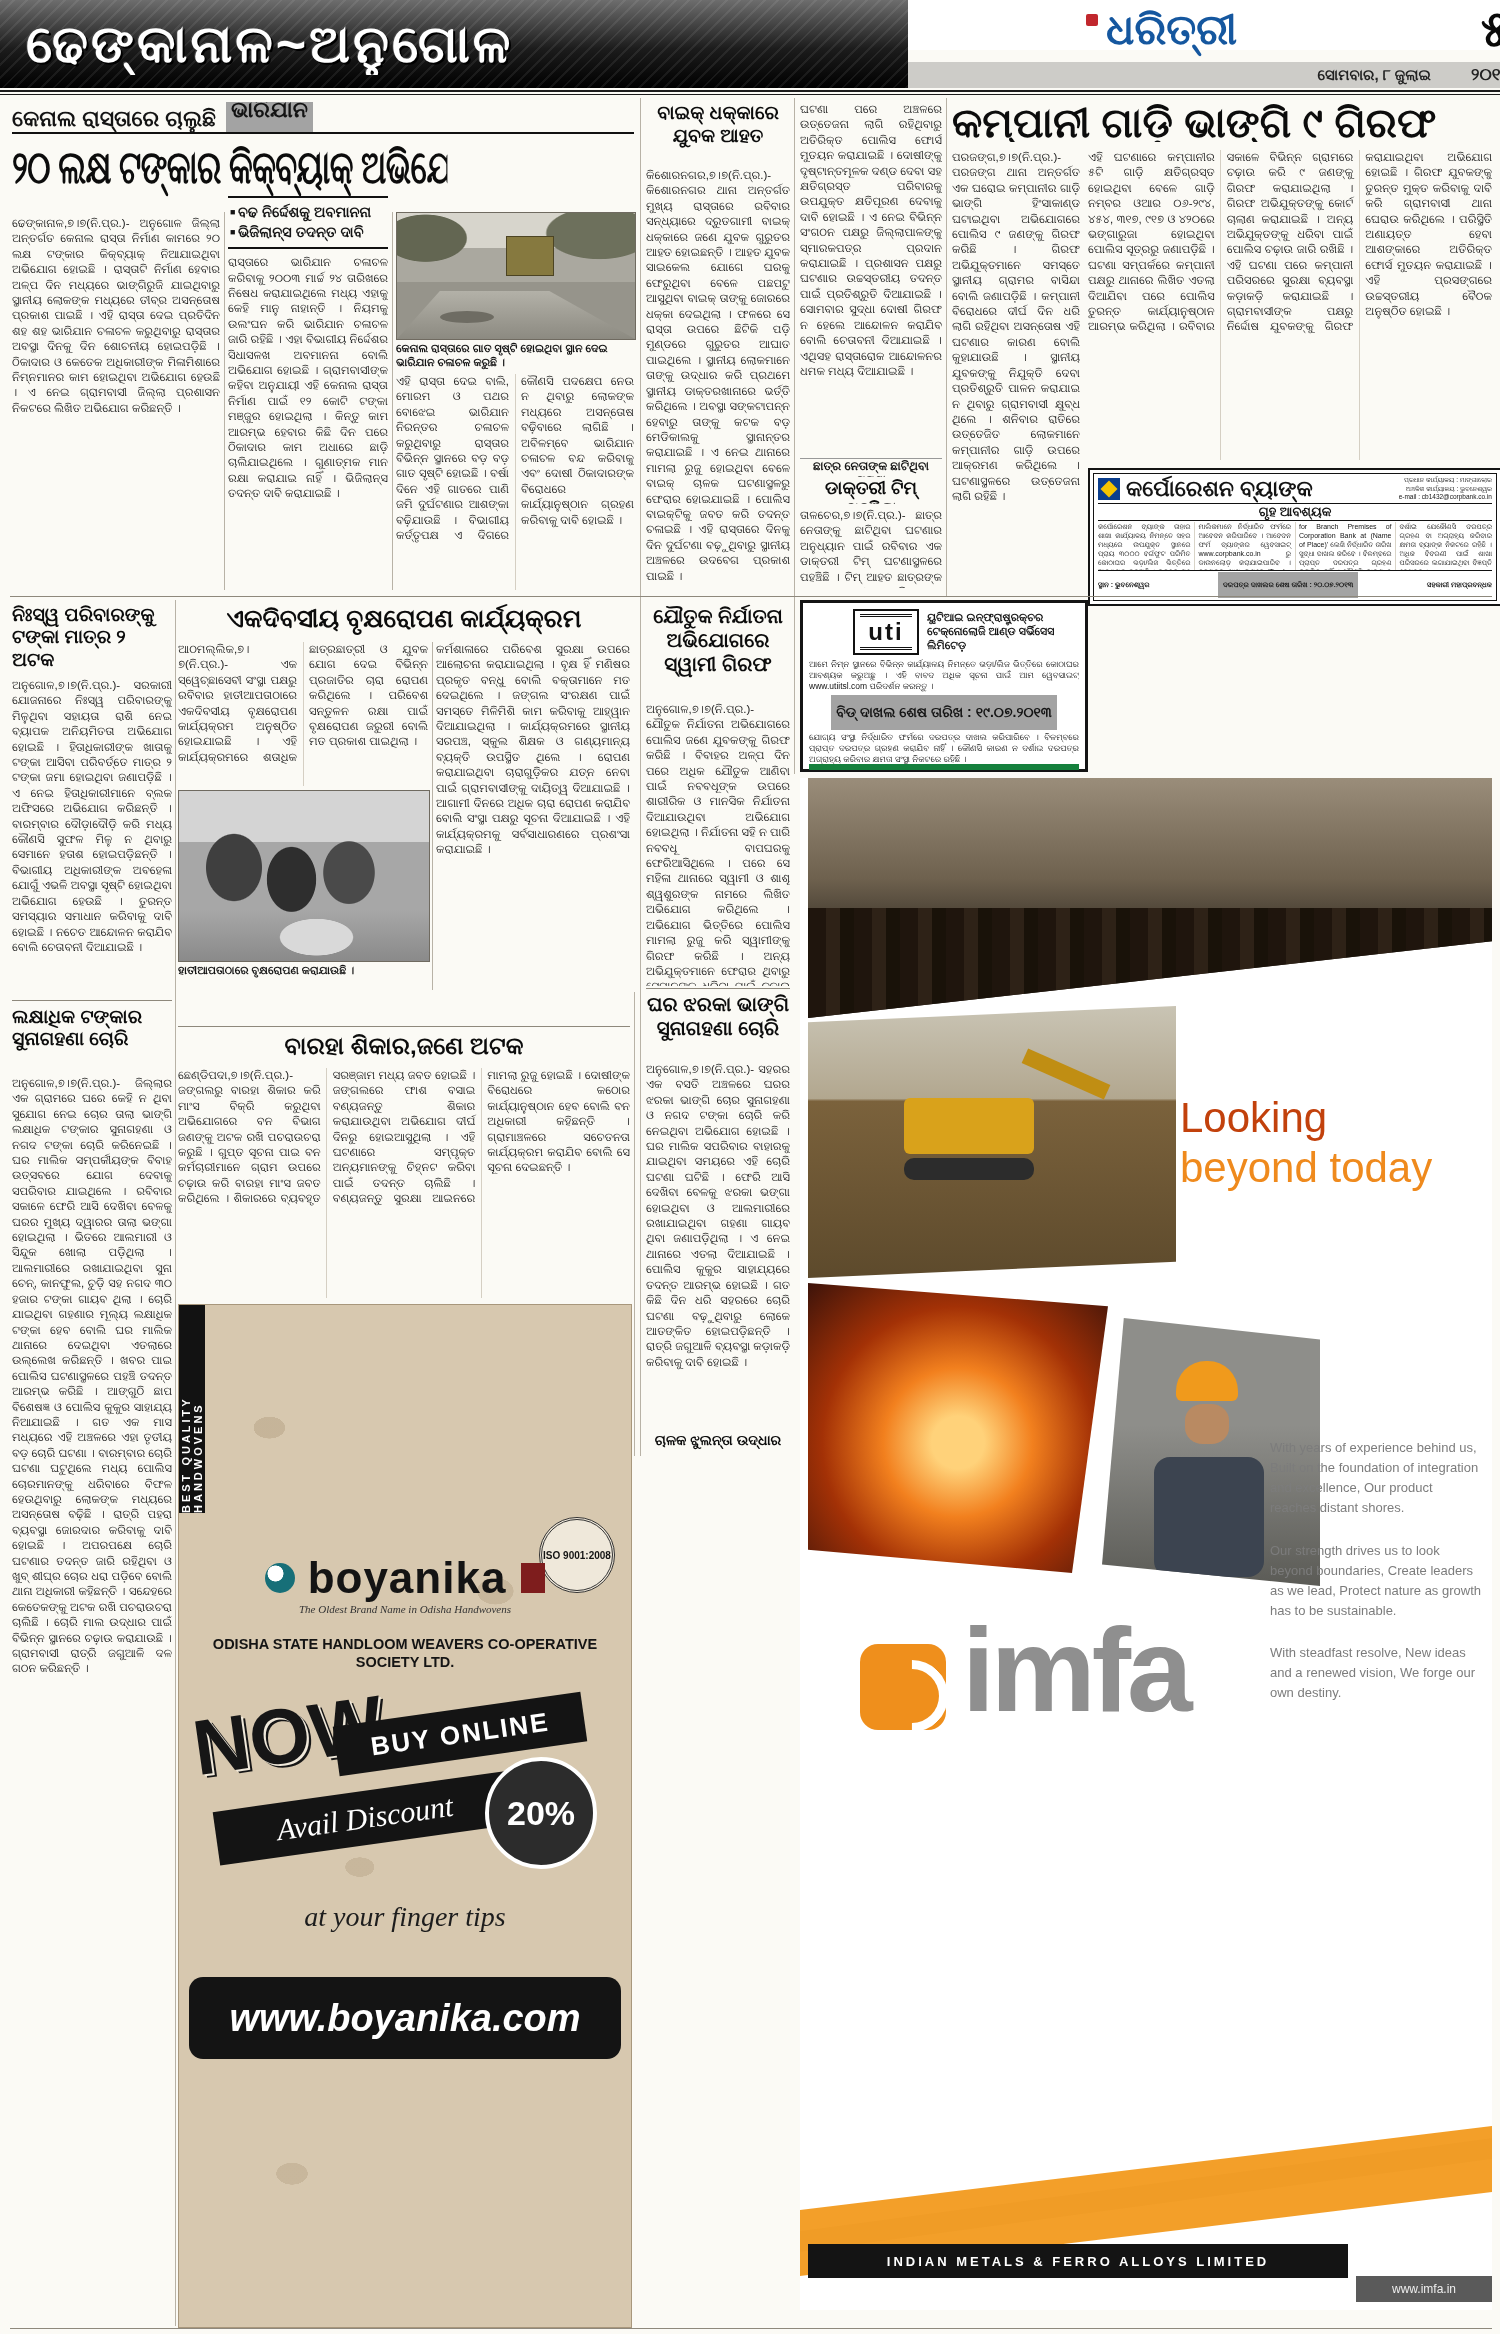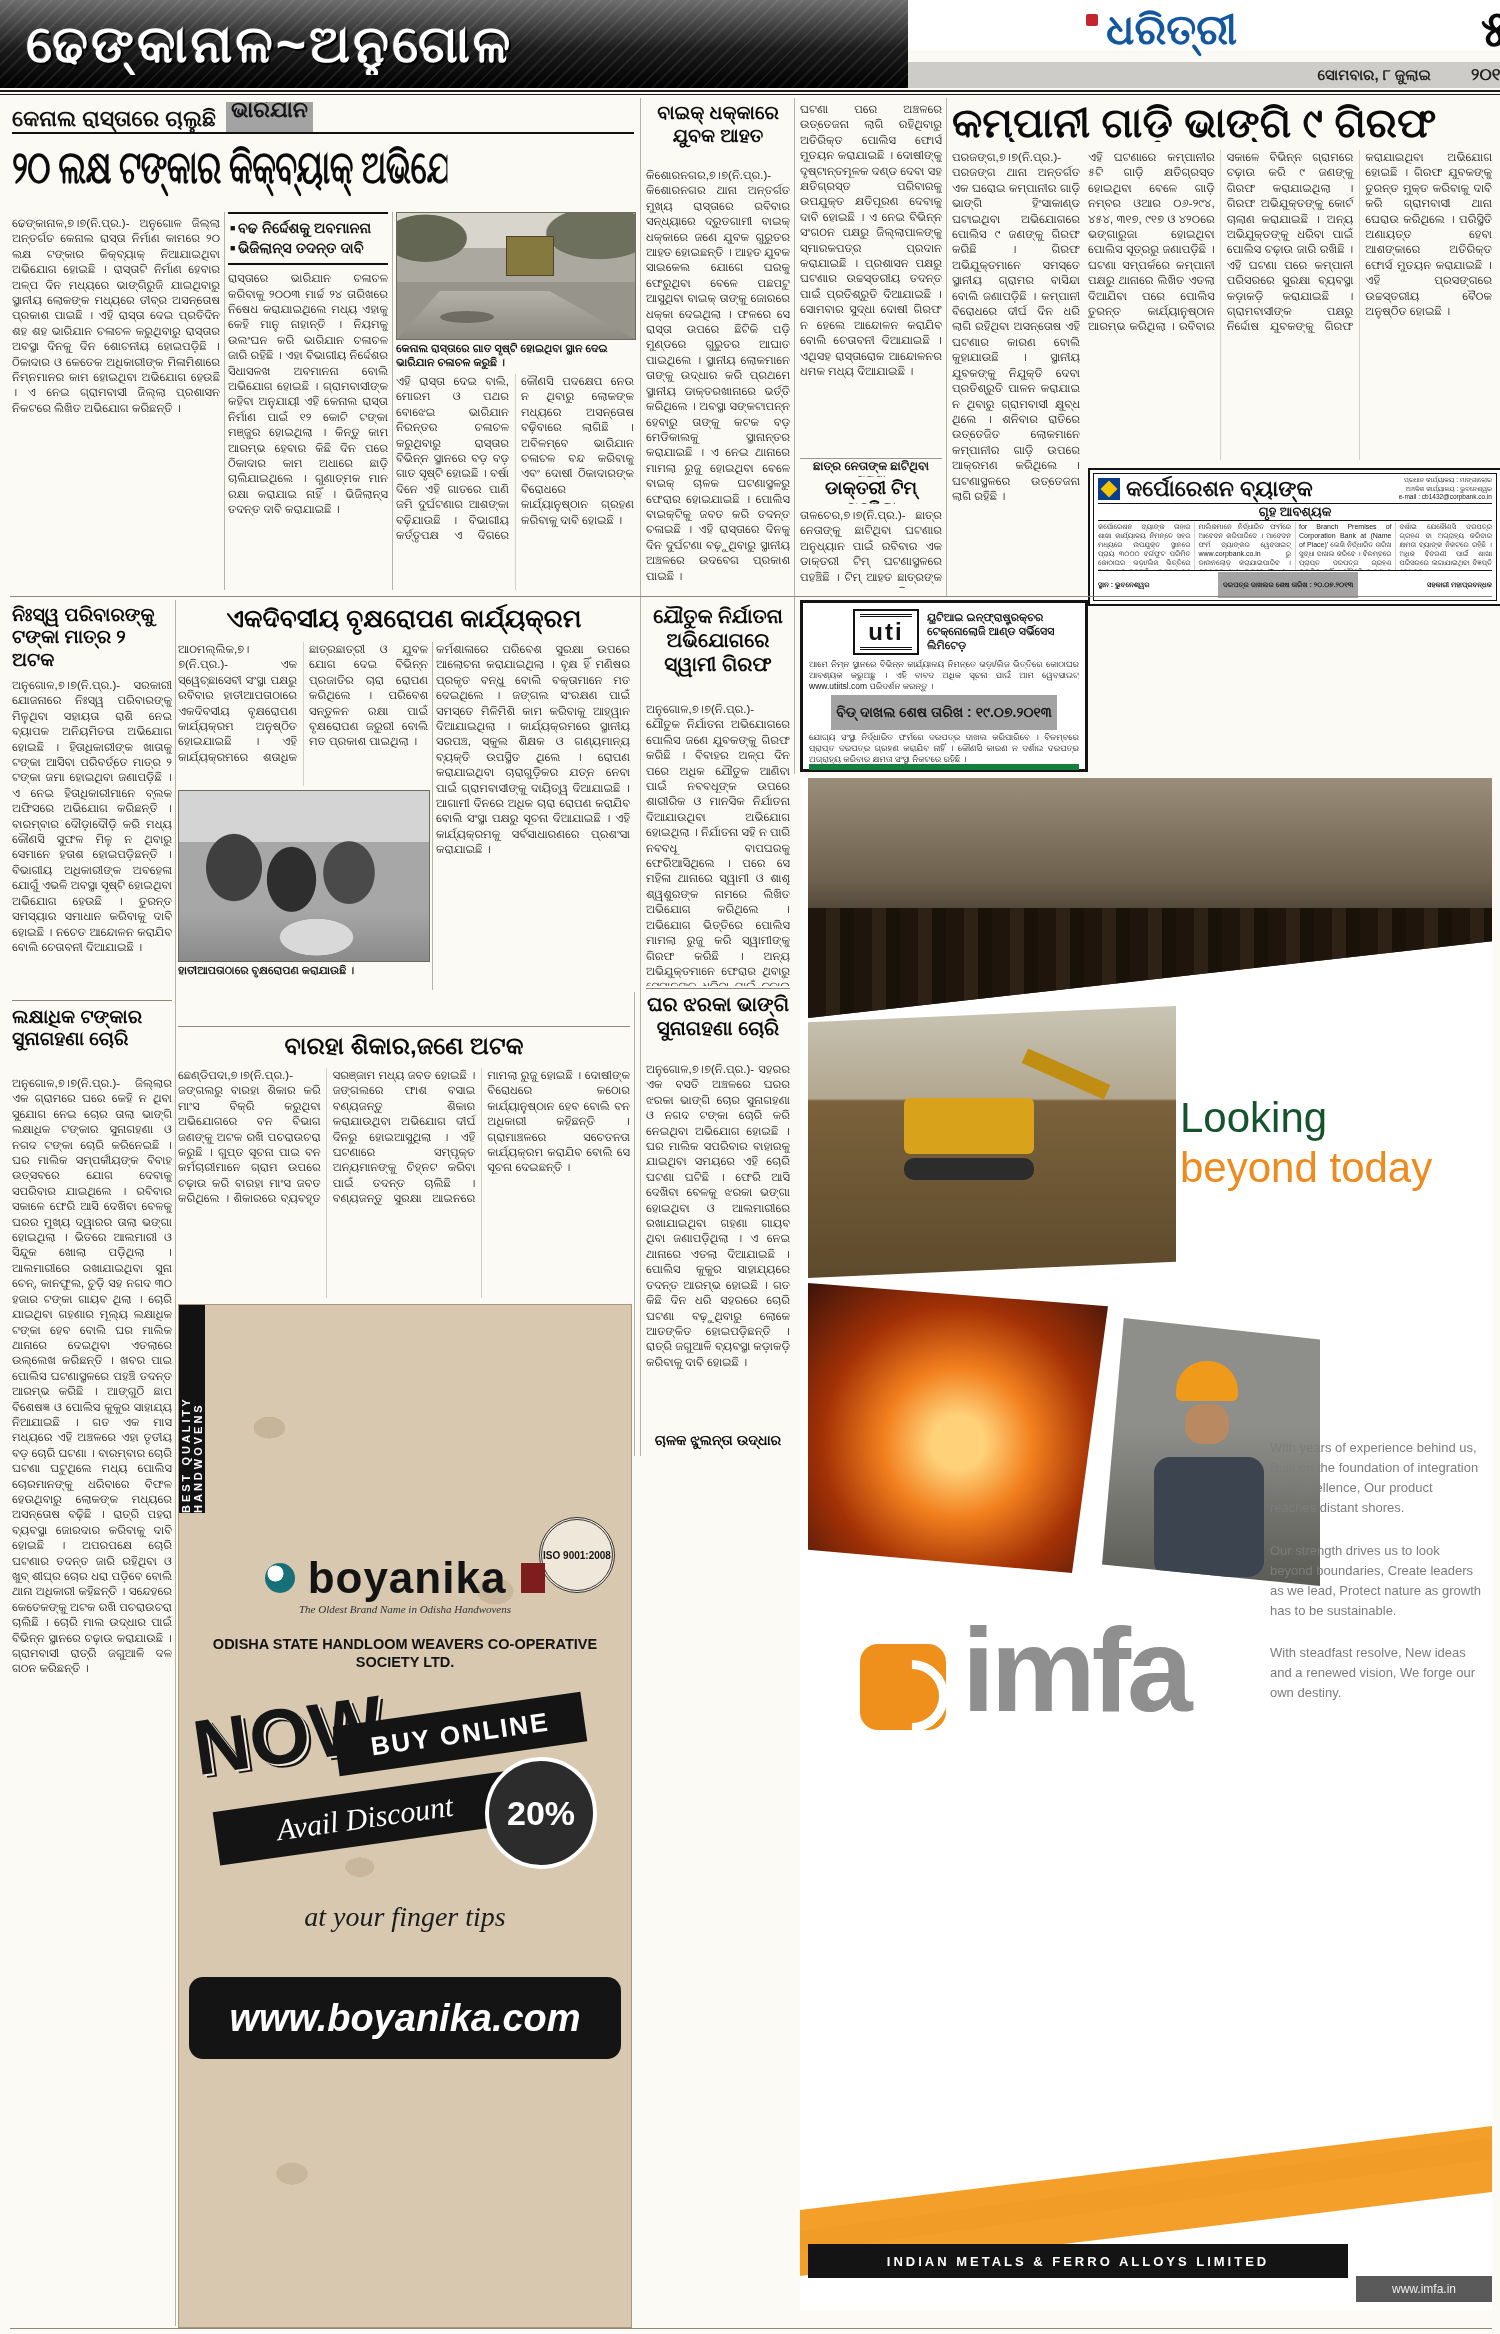--- a/index.html
+++ b/index.html
@@ -75,21 +75,21 @@
   <div class="abs" style="left:0;top:94px;width:1500px;height:0;border-top:1px solid #1c1c1c;"></div>
 
   <div class="abs" style="left:12px;top:102px;width:622px;height:30px;border-bottom:2px solid #111;display:flex;align-items:flex-end;gap:10px;font-size:22px;font-weight:800;white-space:nowrap;overflow:hidden;">
     <span>କେନାଲ ରାସ୍ତାରେ ଚାଲୁଛି</span>
     <span class="yellow">ଭାରିଯାନ</span>
   </div>
   <div class="abs hl" style="left:12px;top:140px;width:622px;height:70px;font-size:46px;white-space:nowrap;transform:scaleX(.70);transform-origin:left center;letter-spacing:-1px;">୨୦ ଲକ୍ଷ ଟଙ୍କାର କିକ୍‌ବ୍ୟାକ୍ ଅଭିଯୋଗ</div>
 
   <div class="abs bodytxt" style="left:12px;top:216px;width:208px;height:374px;">ଢେଙ୍କାନାଳ,୭।୭(ନି.ପ୍ର.)- ଅନୁଗୋଳ ଜିଲ୍ଲା ଅନ୍ତର୍ଗତ କେନାଲ ରାସ୍ତା ନିର୍ମାଣ କାମରେ ୨୦ ଲକ୍ଷ ଟଙ୍କାର କିକ୍‌ବ୍ୟାକ୍ ନିଆଯାଇଥିବା ଅଭିଯୋଗ ହୋଇଛି । ରାସ୍ତାଟି ନିର୍ମାଣ ହେବାର ଅଳ୍ପ ଦିନ ମଧ୍ୟରେ ଭାଙ୍ଗିରୁଜି ଯାଇଥିବାରୁ ସ୍ଥାନୀୟ ଲୋକଙ୍କ ମଧ୍ୟରେ ତୀବ୍ର ଅସନ୍ତୋଷ ପ୍ରକାଶ ପାଇଛି । ଏହି ରାସ୍ତା ଦେଇ ପ୍ରତିଦିନ ଶହ ଶହ ଭାରିଯାନ ଚଳାଚଳ କରୁଥିବାରୁ ରାସ୍ତାର ଅବସ୍ଥା ଦିନକୁ ଦିନ ଶୋଚନୀୟ ହୋଇପଡ଼ିଛି । ଠିକାଦାର ଓ କେତେକ ଅଧିକାରୀଙ୍କ ମିଳାମିଶାରେ ନିମ୍ନମାନର କାମ ହୋଇଥିବା ଅଭିଯୋଗ ହେଉଛି । ଏ ନେଇ ଗ୍ରାମବାସୀ ଜିଲ୍ଲା ପ୍ରଶାସନ ନିକଟରେ ଲିଖିତ ଅଭିଯୋଗ କରିଛନ୍ତି ।</div>
 
-  <div class="abs" style="left:228px;top:212px;width:160px;height:376px;">
+  <div class="abs" style="left:228px;top:196px;width:160px;height:376px;">
     <div class="bullet-box">
       <div class="bullet-line">ବଢ ନିର୍ଦ୍ଦେଶକୁ ଅବମାନନା</div>
       <div class="bullet-line">ଭିଜିଲାନ୍ସ ତଦନ୍ତ ଦାବି</div>
     </div>
     <div class="bodytxt" style="height:300px;margin-top:6px;">ରାସ୍ତାରେ ଭାରିଯାନ ଚଳାଚଳ କରିବାକୁ ୨୦୦୩ ମାର୍ଚ୍ଚ ୨୪ ତାରିଖରେ ନିଷେଧ କରାଯାଇଥିଲେ ମଧ୍ୟ ଏହାକୁ କେହି ମାନୁ ନାହାନ୍ତି । ନିୟମକୁ ଉଲଂଘନ କରି ଭାରିଯାନ ଚଳାଚଳ ଜାରି ରହିଛି । ଏହା ବିଭାଗୀୟ ନିର୍ଦ୍ଦେଶର ସିଧାସଳଖ ଅବମାନନା ବୋଲି ଅଭିଯୋଗ ହୋଇଛି । ଗ୍ରାମବାସୀଙ୍କ କହିବା ଅନୁଯାୟୀ ଏହି କେନାଲ ରାସ୍ତା ନିର୍ମାଣ ପାଇଁ ୧୨ କୋଟି ଟଙ୍କା ମଞ୍ଜୁର ହୋଇଥିଲା । କିନ୍ତୁ କାମ ଆରମ୍ଭ ହେବାର କିଛି ଦିନ ପରେ ଠିକାଦାର କାମ ଅଧାରେ ଛାଡ଼ି ଚାଲିଯାଇଥିଲେ । ଗୁଣାତ୍ମକ ମାନ ରକ୍ଷା କରାଯାଇ ନାହିଁ । ଭିଜିଲାନ୍ସ ତଦନ୍ତ ଦାବି କରାଯାଇଛି ।</div>
   </div>
 
   <div class="photo" style="left:396px;top:212px;width:238px;height:126px;background:
       radial-gradient(70px 40px at 12% 20%, #636652 0 58%, transparent 60%),
       radial-gradient(90px 44px at 85% 16%, #6d705c 0 58%, transparent 60%),
@@ -196,21 +196,21 @@
 
   <div class="abs imfa-wrap" style="left:800px;top:778px;width:692px;height:1532px;">
     <div class="abs" style="left:8px;top:0;width:684px;height:240px;clip-path:polygon(0 0,100% 0,100% 68%,0 100%);background:linear-gradient(180deg,#9a8d7a 0%,#6e614e 42%,#3a332a 66%,#241f19 100%);">
       <div class="abs" style="left:0;bottom:0;width:100%;height:46%;background:repeating-linear-gradient(90deg,#1f150d 0 18px,#2e2217 18px 32px,#191209 32px 46px);"></div>
     </div>
     <div class="abs" style="left:8px;top:228px;width:368px;height:272px;clip-path:polygon(0 6%,100% 0,100% 94%,0 100%);background:linear-gradient(180deg,#c9c4b4 0%,#b2a78f 34%,#7b623c 35%,#5d4a2c 100%);">
       <div class="abs" style="left:26%;top:34%;width:130px;height:56px;background:#d9a21b;border-radius:6px;"></div>
       <div class="abs" style="left:58%;top:22%;width:90px;height:16px;background:#c08e13;transform:rotate(24deg);"></div>
       <div class="abs" style="left:26%;top:56%;width:130px;height:22px;background:#2c2c2c;border-radius:10px;"></div>
     </div>
-    <div class="abs" style="left:380px;top:316px;width:300px;font-size:42px;font-weight:400;color:#14532d;line-height:1.15;">Looking</div>
+    <div class="abs" style="left:380px;top:316px;width:300px;font-size:42px;font-weight:400;color:#c2410c;line-height:1.15;">Looking</div>
     <div class="abs" style="left:380px;top:366px;width:300px;font-size:42px;font-weight:400;color:#ef8a1d;line-height:1.15;">beyond today</div>
     <div class="abs" style="left:8px;top:505px;width:300px;height:290px;clip-path:polygon(0 0,100% 8%,88% 100%,0 92%);background:radial-gradient(circle at 50% 55%, #ffd27a 0 12%, #f2801e 34%, #a33106 62%, #3c130a 100%);"></div>
     <div class="abs" style="left:302px;top:540px;width:218px;height:268px;clip-path:polygon(10% 0,100% 8%,100% 100%,0 92%);background:linear-gradient(180deg,#8e8e8a 0 40%,#5b5b56 100%);">
       <div class="abs" style="left:34%;top:16%;width:62px;height:40px;border-radius:30px 30px 6px 6px;background:#f09a1c;"></div>
       <div class="abs" style="left:38%;top:32%;width:44px;height:40px;border-radius:40%;background:#b98a62;"></div>
       <div class="abs" style="left:24%;top:52%;width:110px;height:120px;border-radius:16px;background:#3c4450;"></div>
     </div>
     <div class="abs" style="left:470px;top:660px;width:212px;">
       <div class="para">With years of experience behind us, Built on the foundation of integration and excellence, Our product reaches distant shores.</div>
       <div class="para">Our strength drives us to look beyond boundaries, Create leaders as we lead, Protect nature as growth has to be sustainable.</div>

